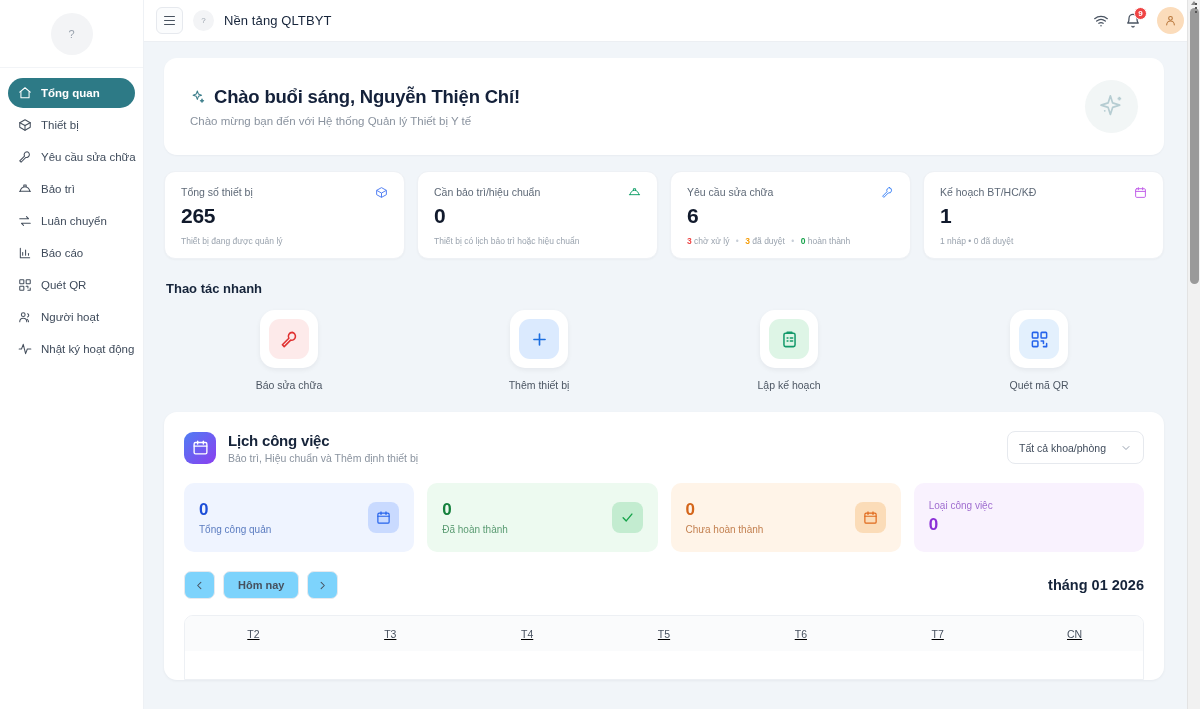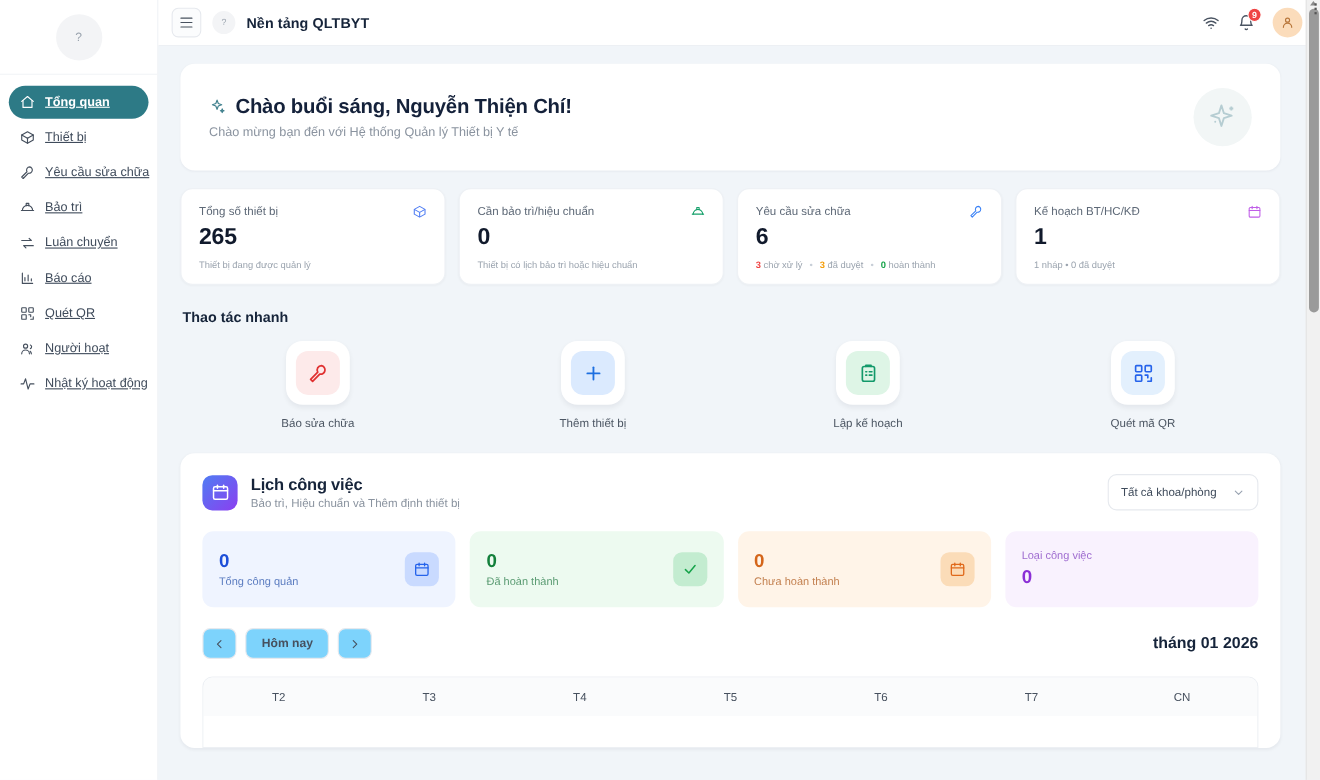--- a/index.html
+++ b/index.html
@@ -25,21 +25,20 @@
     width: 42px; height: 42px; border-radius: 50%;
     background: #f3f4f6; display: flex; align-items: center; justify-content: center;
     color: #9aa3ae; font-size: 11px;
   }
   .nav { padding: 10px 8px 0 8px; display: flex; flex-direction: column; gap: 2px; }
   .nav-item {
     display: flex; align-items: center; gap: 9px;
     height: 30px; padding: 0 10px; border-radius: 15px;
     font-size: 11.5px; color: #3f4b5b; cursor: pointer;
     white-space: nowrap;
-    text-decoration: underline;
   }
   .nav-item .ico { width: 14px; height: 14px; display: block; flex: 0 0 14px; }
   .nav-item.active { background: #2d7a86; color: #ffffff; font-weight: bold; }
   .nav-item.active .ico path, .nav-item.active .ico circle,
   .nav-item.active .ico rect, .nav-item.active .ico polyline,
   .nav-item.active .ico line { stroke: #ffffff; }
 
   
   .main { flex: 1; height: 709px; display: flex; flex-direction: column; background: #f1f5f9; min-width: 0; }
   .topbar {
@@ -52,21 +51,21 @@
     background: #fbfcfd; display: flex; align-items: center; justify-content: center;
     cursor: pointer;
   }
   .hb-lines { width: 11px; }
   .hb-lines span { display: block; height: 1.3px; background: #48525f; margin: 2.4px 0; border-radius: 1px; }
   .brand-avatar {
     width: 21px; height: 21px; border-radius: 50%; background: #f3f4f6;
     display: flex; align-items: center; justify-content: center;
     font-size: 8px; color: #9aa3ae;
   }
-  .brand-title { font-size: 13px; font-weight: bold; color: #16243a; letter-spacing: .1px; }
+  .brand-title { font-size: 13px; font-weight: normal; color: #16243a; letter-spacing: .1px; }
   .topbar-right { margin-left: auto; display: flex; align-items: center; gap: 16px; }
   .tb-icon { width: 16px; height: 16px; color: #4a5462; cursor: pointer; position: relative; display:block; }
   .bell-wrap { position: relative; display: flex; }
   .badge {
     position: absolute; top: -6px; right: -6px; min-width: 13px; height: 13px;
     background: #ef4444; color: #fff; border-radius: 7px; font-size: 8px;
     display: flex; align-items: center; justify-content: center;
     font-weight: bold; padding: 0 3px; border: 1.5px solid #fff;
   }
   .user-avatar {
@@ -159,21 +158,21 @@
 
   .cal-nav { display: flex; align-items: center; margin-top: 19px; gap: 8px; }
   .nav-btn {
     height: 28px; min-width: 30px; border: 1px solid #e6e9ee; border-radius: 7px;
     background: #7dd3fc; display: flex; align-items: center; justify-content: center;
     font-size: 11px; color: #46505e; cursor: pointer; padding: 0 9px;
   }
   .nav-btn.today { font-weight: bold; font-size: 11px; padding: 0 14px; }
   .month-label { margin-left: auto; font-size: 14.5px; font-weight: bold; color: #16243a; }
 
-  .cal-grid { margin-top: 16px; border: 1px solid #edf0f4; border-radius: 9px 9px 0 0; overflow: hidden; }
+  .cal-grid { margin-top: 16px; border: 1px solid #edf0f4; border-radius: 9px 9px 0 0; overflow: hidden; text-decoration: underline; }
   .cal-head { display: grid; grid-template-columns: repeat(7,1fr); background: #fafbfc; }
   .cal-head div {
     text-align: center; font-size: 10.5px; color: #47515f; padding: 12px 0 11px 0;
   }
   .cal-body { display: grid; grid-template-columns: repeat(7,1fr); background: #fff; height: 28px; }
 
   
   .scrollbar {
     position: absolute; right: 0; top: 0; width: 13px; height: 709px;
     background: #f1f1f1; border-left: 1px solid #e3e3e3;

